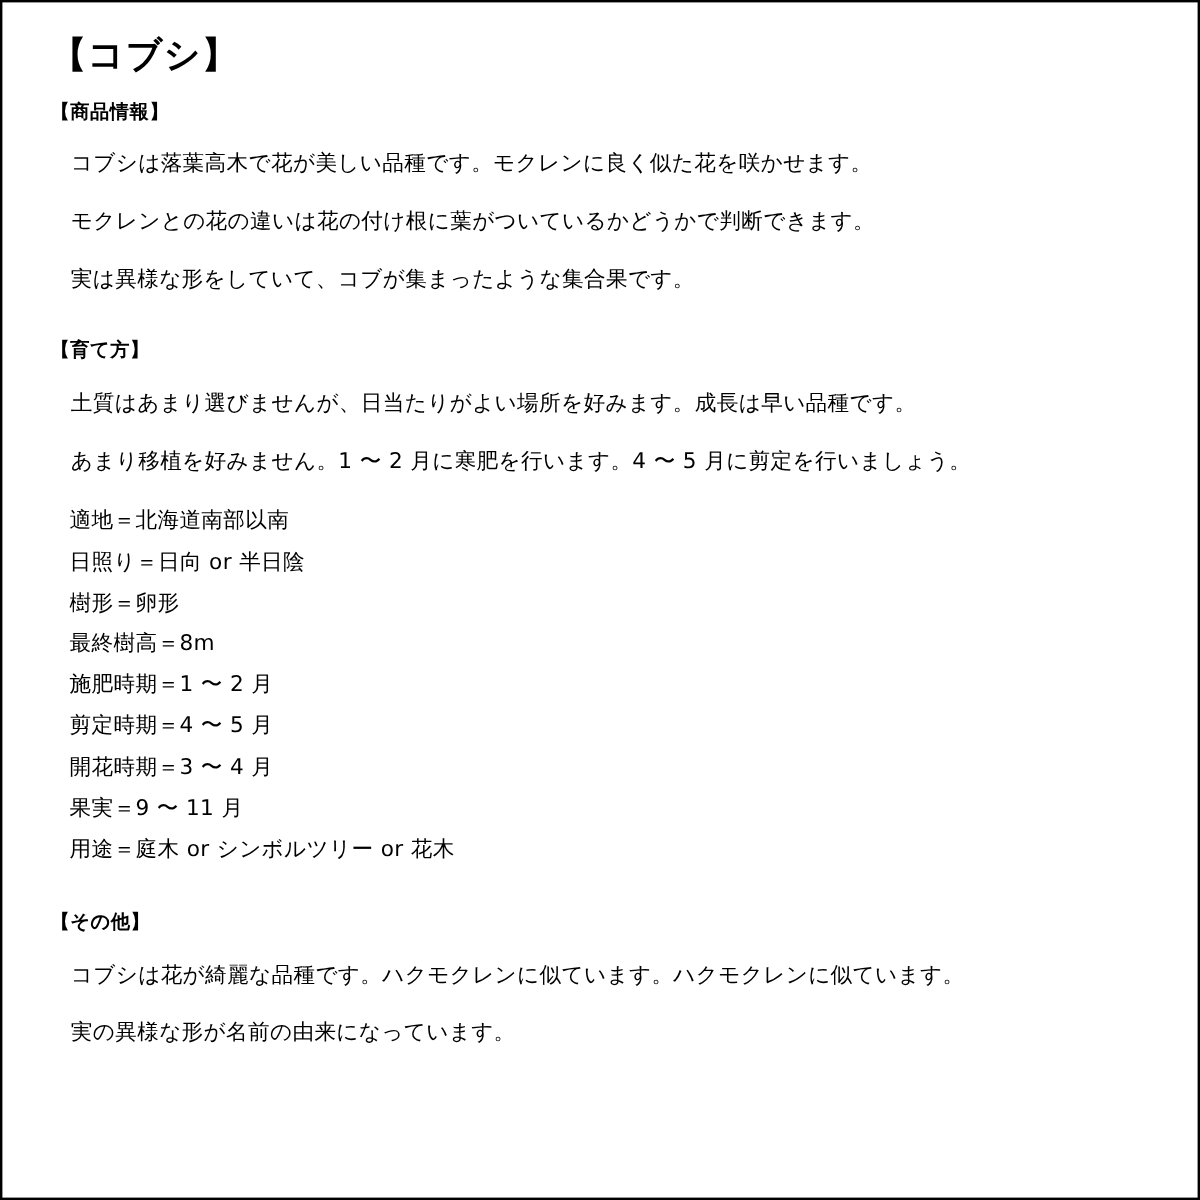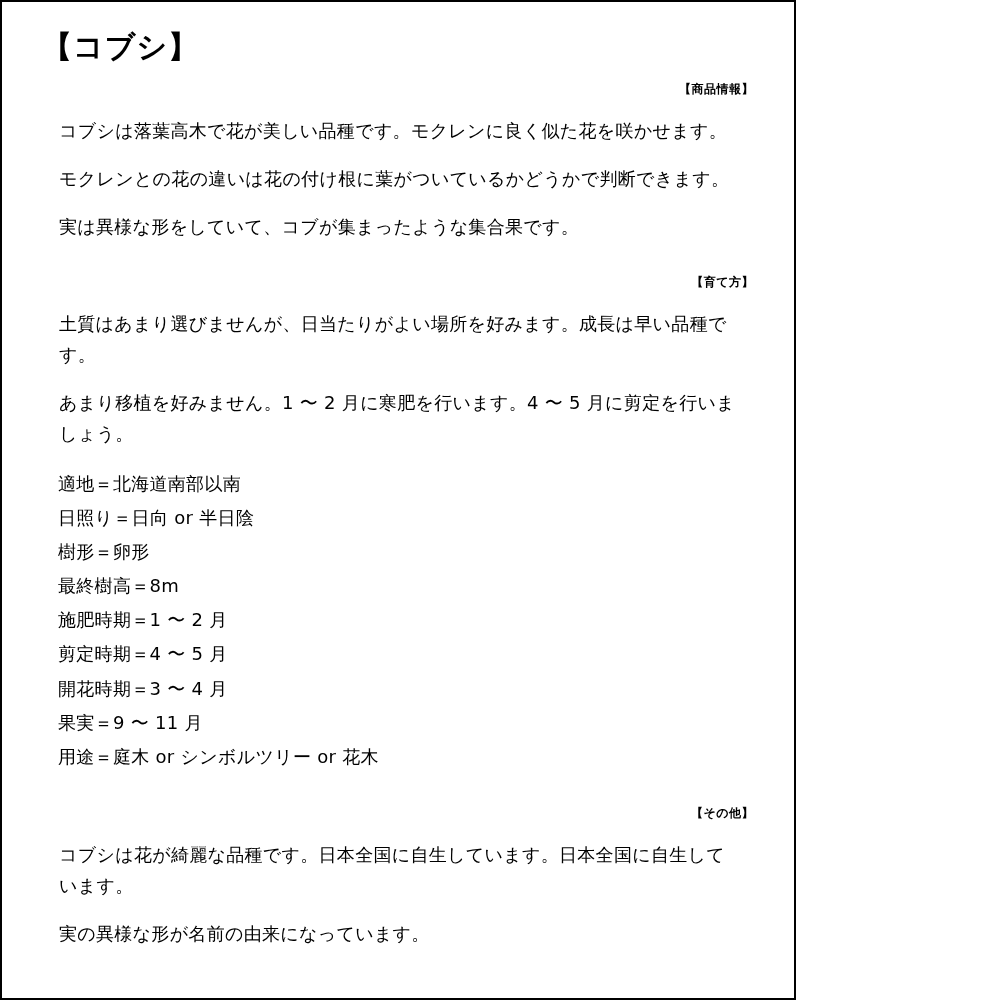--- a/index.html
+++ b/index.html
@@ -10,21 +10,21 @@
   body {
     width: 1000px;
     height: 1000px;
     font-family: "DejaVu Sans", "Liberation Sans", sans-serif;
     color: #000000;
     -webkit-font-smoothing: antialiased;
   }
   .page {
     position: relative;
     box-sizing: border-box;
-    width: 796px;
+    width: 1000px;
     height: 1000px;
     border: 2px solid #000000;
     background: #ffffff;
     padding: 26px 40px 0 40px;
   }
   .title {
     font-size: 30px;
     font-weight: bold;
     letter-spacing: 1px;
     line-height: 1.25;
@@ -33,26 +33,25 @@
   .subtitle {
     font-size: 18px;
     line-height: 1.5;
     margin: 0 0 34px 0;
     letter-spacing: 0.5px;
   }
   .section {
     margin: 0 0 30px 0;
   }
   .section-heading {
-    font-size: 12px;
+    font-size: 16px;
     font-weight: bold;
     line-height: 1.6;
     margin: 0 0 6px 0;
     letter-spacing: 0.5px;
-    text-align: right;
   }
   .para {
     font-size: 18px;
     line-height: 1.72;
     margin: 17px;
     letter-spacing: 0.3px;
   }
   .spec-list {
     list-style: none;
     margin: 16px;
@@ -91,17 +90,17 @@
       <li>施肥時期＝1 〜 2 月</li>
       <li>剪定時期＝4 〜 5 月</li>
       <li>開花時期＝3 〜 4 月</li>
       <li>果実＝9 〜 11 月</li>
       <li>用途＝庭木 or シンボルツリー or 花木</li>
     </ul>
   </div>
 
   <div class="section">
     <div class="section-heading">【その他】</div>
-    <p class="para">コブシは花が綺麗な品種です。日本全国に自生しています。日本全国に自生しています。</p>
+    <p class="para">コブシは花が綺麗な品種です。ハクモクレンに似ています。ハクモクレンに似ています。</p>
     <p class="para">実の異様な形が名前の由来になっています。</p>
   </div>
 
 </div>
 
 </body></html>

